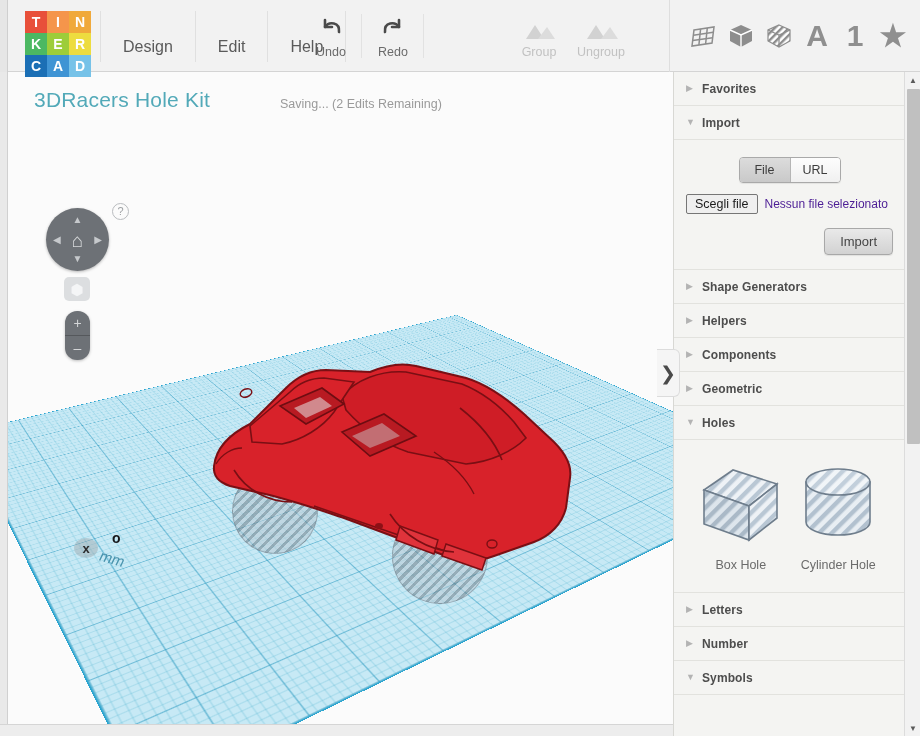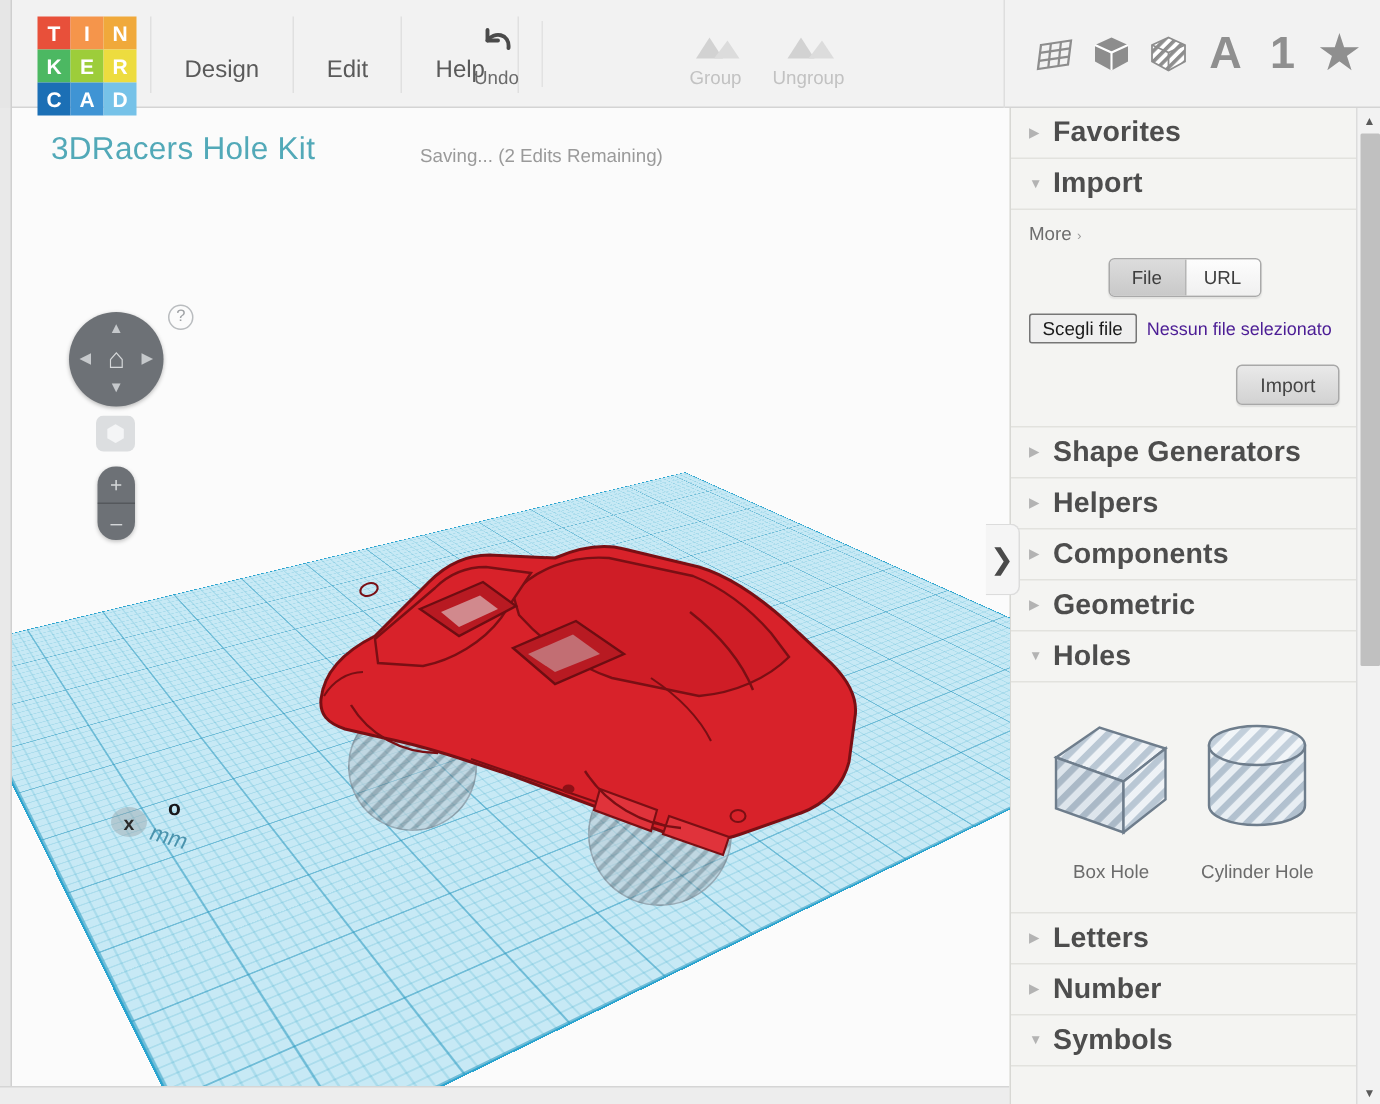--- a/index.html
+++ b/index.html
@@ -209,21 +209,21 @@
   .panel-inner { position:absolute; left:0; top:0; width:231px; }
   .sec-head {
     height:34px; display:flex; align-items:center;
     border-bottom:1px solid #e2e2de;
     cursor:pointer; padding-left:12px;
   }
   .sec-head .tri {
     width:16px; font-size:9px; color:#b3b3b3; line-height:1;
   }
   .sec-head .nm {
-    font-size:19px; color:#4d4d4d; font-weight:bold; letter-spacing:.1px;
+    font-size:12px; color:#4d4d4d; font-weight:bold; letter-spacing:.1px;
   }
   .sec-body { padding:8px 12px 14px 12px; border-bottom:1px solid #e2e2de; }
   .imp-desc { font-size:12.5px; color:#6d6d6d; line-height:1.55; }
   .more-link { font-size:12.5px; color:#6d6d6d; cursor:pointer; margin-top:1px; }
   .more-link .c { font-size:9px; color:#9a9a9a; }
 
   .toggle-row { display:flex; justify-content:center; margin-top:9px; }
   .toggle {
     display:flex; border:1px solid #a9a9a9; border-radius:4px; overflow:hidden;
     box-shadow:0 1px 1px rgba(0,0,0,.07);
@@ -301,20 +301,29 @@
 
     <div class="tools">
       <div class="tool sep-right">
         <span class="glyph">
           <svg width="26" height="24" viewBox="0 0 26 24">
             <path d="M7 10 C11 4, 22 5, 21 15" stroke="#4a4a4a" stroke-width="2.6" fill="none" stroke-linecap="round"></path>
             <path d="M7 10 L7 3 M7 10 L14 10" stroke="#4a4a4a" stroke-width="2.6" fill="none" stroke-linecap="round"></path>
           </svg>
         </span>
         <span class="lbl">Undo</span>
+      </div>
+      <div class="tool sep-right">
+        <span class="glyph">
+          <svg width="26" height="24" viewBox="0 0 26 24">
+            <path d="M19 10 C15 4, 4 5, 5 15" stroke="#4a4a4a" stroke-width="2.6" fill="none" stroke-linecap="round"></path>
+            <path d="M19 10 L19 3 M19 10 L12 10" stroke="#4a4a4a" stroke-width="2.6" fill="none" stroke-linecap="round"></path>
+          </svg>
+        </span>
+        <span class="lbl">Redo</span>
       </div>
       <div class="tool-spacer"></div>
       <div class="tool-spacer"></div>
       <div class="tool-spacer"></div>
       <div class="tool disabled">
         <span class="glyph">
           <svg width="34" height="22" viewBox="0 0 34 22">
             <path d="M4 20 L13 6 L22 20 Z" fill="#d2d2d2"></path>
             <path d="M16 20 L25 8 L33 20 Z" fill="#dcdcdc"></path>
           </svg>
@@ -466,24 +475,20 @@
       <div class="sec-head">
         <span class="tri">▶</span>
         <span class="nm">Favorites</span>
       </div>
 
       <div class="sec-head">
         <span class="tri">▼</span>
         <span class="nm">Import</span>
       </div>
       <div class="sec-body">
-        <div class="more-link">
-          <span>More</span>
-          <span class="c">›</span>
-        </div>
         <div class="toggle-row">
           <div class="toggle">
             <div class="on">File</div>
             <div class="off">URL</div>
           </div>
         </div>
         <div class="file-row">
           <div class="file-btn">Scegli file</div>
           <div class="file-name">Nessun file selezionato</div>
         </div>

